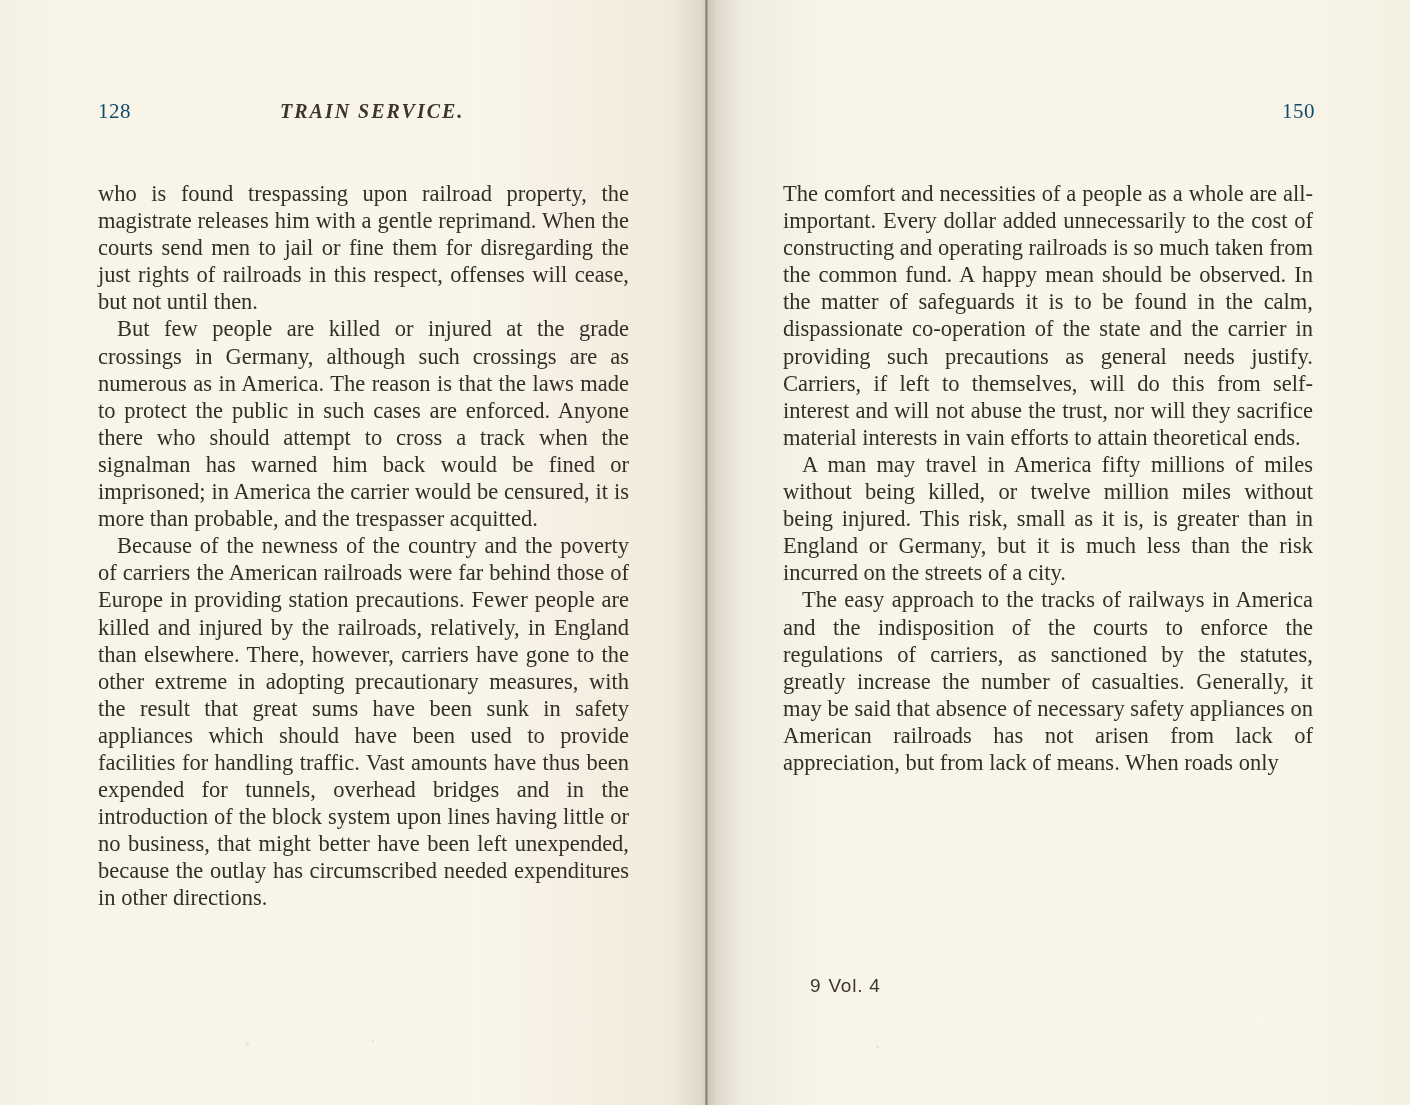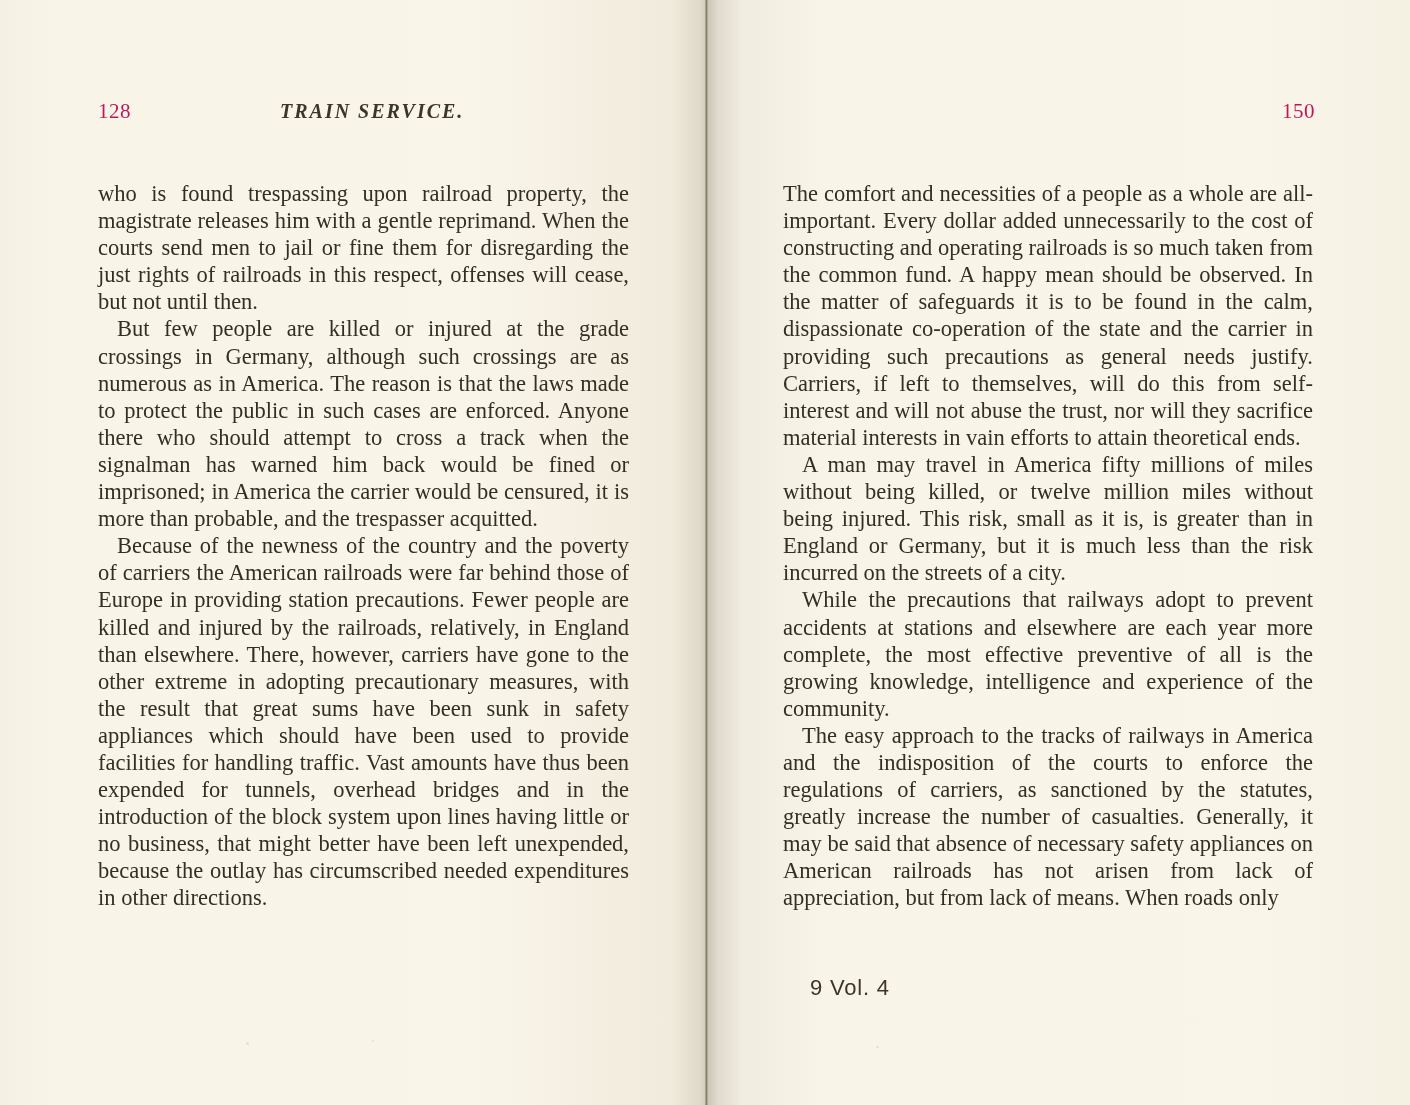--- a/index.html
+++ b/index.html
@@ -96,21 +96,21 @@
     position: absolute;
     height: 26px;
     line-height: 26px;
     color: #3a3528;
   }
   .runhead .folio {
     position: absolute;
     top: 0;
     font-size: 21px;
     letter-spacing: 0.5px;
-    color: #be185d;
+    color: #0c4a6e;
   }
   .runhead .title {
     position: absolute;
     top: 0;
     font-style: italic;
     font-weight: bold;
     font-size: 20px;
     letter-spacing: 2.0px;
     white-space: nowrap;
     color: #3b3629;
@@ -149,21 +149,21 @@
   .column p.noindent { text-indent: 0; }
   
   .column p { text-align-last: left; }
 
   
   .signature {
     position: absolute;
     top: 975px;
     left: 103px;
     font-family: "Liberation Sans", sans-serif;
-    font-size: 22px;
+    font-size: 19px;
     letter-spacing: 0.8px;
     color: #3b3629;
     white-space: nowrap;
   }
   .signature .sig-num { margin-right: 7px; }
 
   
   .speck {
     position: absolute;
     border-radius: 50%;
@@ -205,21 +205,20 @@
 
   <div class="page page-right">
 
     <div class="runhead head-right">
       <span class="folio">150</span>
     </div>
 
     <div class="column col-right">
       <p class="noindent">The comfort and necessities of a people as a whole are all-important. Every dollar added unnecessarily to the cost of constructing and operating railroads is so much taken from the common fund. A happy mean should be observed. In the matter of safeguards it is to be found in the calm, dispassionate co-operation of the state and the carrier in providing such precautions as general needs justify. Carriers, if left to themselves, will do this from self-interest and will not abuse the trust, nor will they sacrifice material interests in vain efforts to attain theoretical ends.</p>
       <p>A man may travel in America fifty millions of miles without being killed, or twelve million miles without being injured. This risk, small as it is, is greater than in England or Germany, but it is much less than the risk incurred on the streets of a city.</p>
-      <p>While the precautions that railways adopt to prevent accidents at stations and elsewhere are each year more complete, the most effective preventive of all is the growing knowledge, intelligence and experience of the community.</p>
       <p>The easy approach to the tracks of railways in America and the indisposition of the courts to enforce the regulations of carriers, as sanctioned by the statutes, greatly increase the number of casualties. Generally, it may be said that absence of necessary safety appliances on American railroads has not arisen from lack of appreciation, but from lack of means. When roads only</p>
     </div>
 
     <div class="signature">
       <span class="sig-num">9</span><span>Vol. 4</span>
     </div>
 
   </div>
 
 </div>

